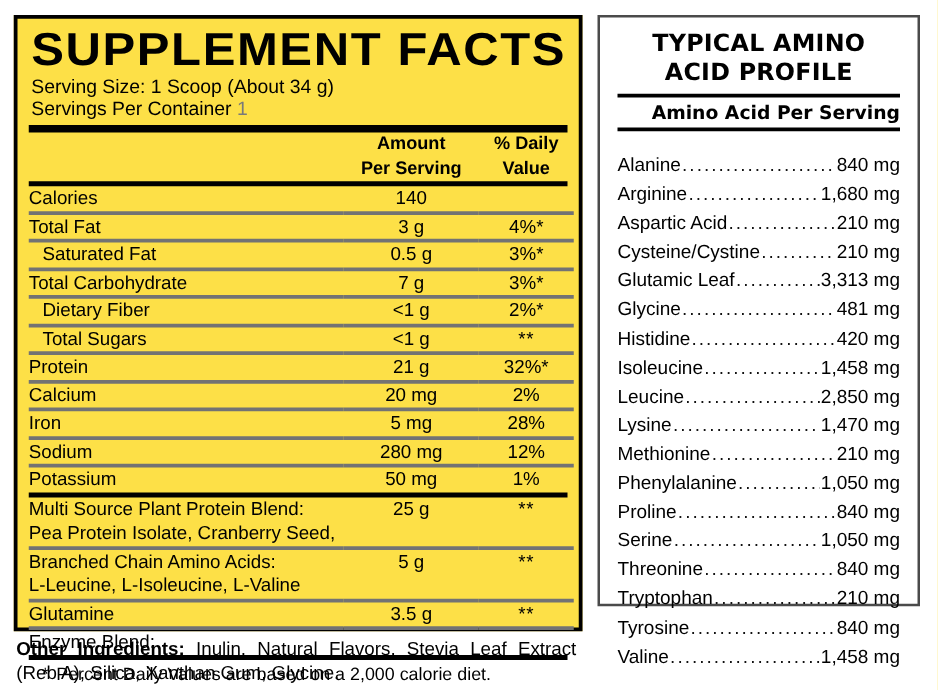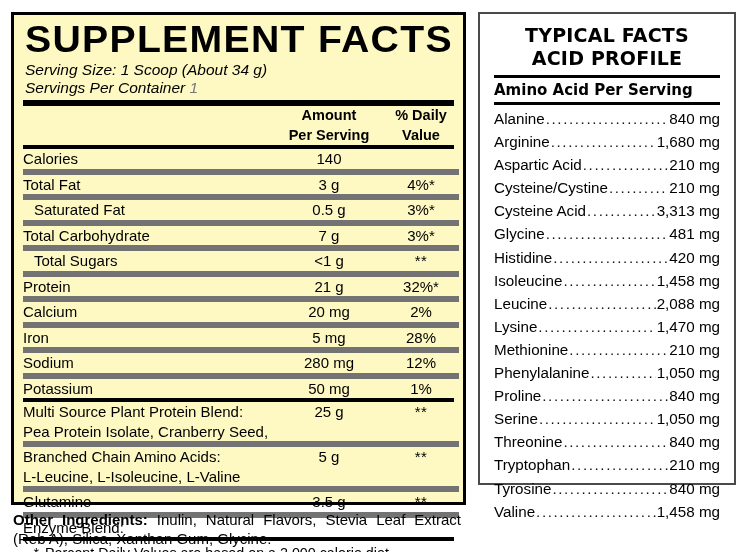--- a/index.html
+++ b/index.html
@@ -18,40 +18,39 @@
 
   
   #supplement-facts-panel {
     position: absolute;
     left: 11px;
     top: 12px;
     width: 455px;
     height: 493px;
     box-sizing: border-box;
     border: 3px solid #000;
-    background: #fef9c3;
+    background: #fde047;
     padding: 3px 9px 0 9px;
   }
 
   .sf-title {
     font-size: 37px;
     font-weight: bold;
     letter-spacing: 1.2px;
     line-height: 42px;
     margin: 1px 0 0 2px;
     white-space: nowrap;
     transform: scaleX(1.06);
     transform-origin: left center;
   }
 
   .sf-serving {
     font-size: 15.5px;
     line-height: 17.5px;
     margin-left: 2px;
-    font-style: italic;
   }
   .sf-serving .light {
     color: #7a7a7a;
   }
 
   .rule-thick {
     height: 6px;
     background: #000;
     margin: 4px 0 0 0;
   }
@@ -77,21 +76,21 @@
   td.c-dv     { width: 76px;  text-align: center; }
 
   .hdr-amt, .hdr-dv {
     font-weight: bold;
     font-size: 14.5px;
     line-height: 16px;
     text-align: center;
     padding-top: 2px;
   }
 
-  tr.sep-thin > td { border-top: 6px solid #737373; }
+  tr.sep-thin > td { border-top: 3px solid #737373; }
   .indent1 { padding-left: 11px !important; }
   .bold { font-weight: normal; }
   .subitems {
     font-size: 15px;
     line-height: 19px;
     padding-left: 11px;
     margin-top: 32px;
   }
   .dagger {
     font-size: 15px;
@@ -137,24 +136,24 @@
   }
   .amino-rule {
     height: 3px;
     background: #000;
   }
   .amino-sub {
     font-family: "DejaVu Sans", sans-serif;
     font-weight: bold;
     font-size: 15px;
     line-height: 24px;
-    text-align: left;
+    text-align: right;
   }
   .amino-list {
-    padding-top: 2px;
+    padding-top: 16px;
   }
   .amino-row {
     display: flex;
     align-items: baseline;
     font-size: 15.2px;
     line-height: 23.1px;
     white-space: nowrap;
   }
   .amino-row .aa-name { flex: 0 0 auto; }
   .amino-row .aa-dots {
@@ -228,20 +227,25 @@
           <td class="c-name indent1">Saturated Fat</td>
           <td class="c-amt">0.5 g</td>
           <td class="c-dv">3%*</td>
         </tr>
         <tr class="sep-thin">
           <td class="c-name">Total Carbohydrate</td>
           <td class="c-amt">7 g</td>
           <td class="c-dv">3%*</td>
         </tr>
         <tr class="sep-thin">
+          <td class="c-name indent1">Dietary Fiber</td>
+          <td class="c-amt">&lt;1 g</td>
+          <td class="c-dv">2%*</td>
+        </tr>
+        <tr class="sep-thin">
           <td class="c-name indent1">Total Sugars</td>
           <td class="c-amt">&lt;1 g</td>
           <td class="c-dv dagger">**</td>
         </tr>
         <tr class="sep-thin">
           <td class="c-name">Protein</td>
           <td class="c-amt">21 g</td>
           <td class="c-dv">32%*</td>
         </tr>
         <tr class="sep-thin">
@@ -306,21 +310,21 @@
     <div class="fn-row">
       <span class="fn-mark">*</span>
       <span>Percent Daily Values are based on a 2,000 calorie diet.</span>
     </div>
 
   </div>
 </div>
 
 <div id="amino-panel">
   <div class="amino-title">
-    <div>TYPICAL FACTS</div>
+    <div>TYPICAL AMINO</div>
     <div>ACID PROFILE</div>
   </div>
   <div class="amino-rule" style="margin-top:5px;"></div>
   <div class="amino-sub">Amino Acid Per Serving</div>
   <div class="amino-rule"></div>
   <div class="amino-list" id="amino-list">
       <div class="amino-row">
         <span class="aa-name">Alanine</span>
         <span class="aa-dots">.......................................</span>
         <span class="aa-val">840 mg</span>
@@ -334,21 +338,21 @@
         <span class="aa-name">Aspartic Acid</span>
         <span class="aa-dots">.......................................</span>
         <span class="aa-val">210 mg</span>
       </div>
       <div class="amino-row">
         <span class="aa-name">Cysteine/Cystine</span>
         <span class="aa-dots">.......................................</span>
         <span class="aa-val">210 mg</span>
       </div>
       <div class="amino-row">
-        <span class="aa-name">Cysteine Acid</span>
+        <span class="aa-name">Glutamic Leaf</span>
         <span class="aa-dots">.......................................</span>
         <span class="aa-val">3,313 mg</span>
       </div>
       <div class="amino-row">
         <span class="aa-name">Glycine</span>
         <span class="aa-dots">.......................................</span>
         <span class="aa-val">481 mg</span>
       </div>
       <div class="amino-row">
         <span class="aa-name">Histidine</span>
@@ -356,21 +360,21 @@
         <span class="aa-val">420 mg</span>
       </div>
       <div class="amino-row">
         <span class="aa-name">Isoleucine</span>
         <span class="aa-dots">.......................................</span>
         <span class="aa-val">1,458 mg</span>
       </div>
       <div class="amino-row">
         <span class="aa-name">Leucine</span>
         <span class="aa-dots">.......................................</span>
-        <span class="aa-val">2,088 mg</span>
+        <span class="aa-val">2,850 mg</span>
       </div>
       <div class="amino-row">
         <span class="aa-name">Lysine</span>
         <span class="aa-dots">.......................................</span>
         <span class="aa-val">1,470 mg</span>
       </div>
       <div class="amino-row">
         <span class="aa-name">Methionine</span>
         <span class="aa-dots">.......................................</span>
         <span class="aa-val">210 mg</span>

